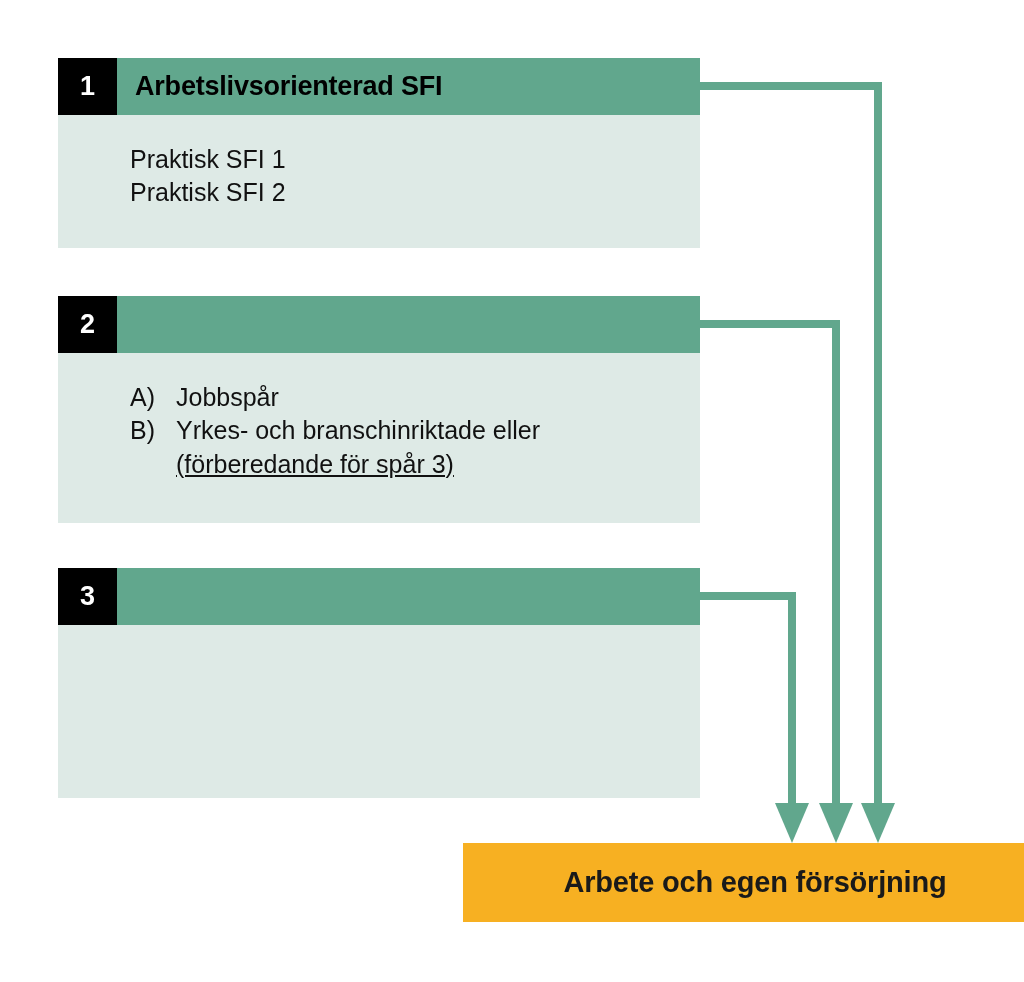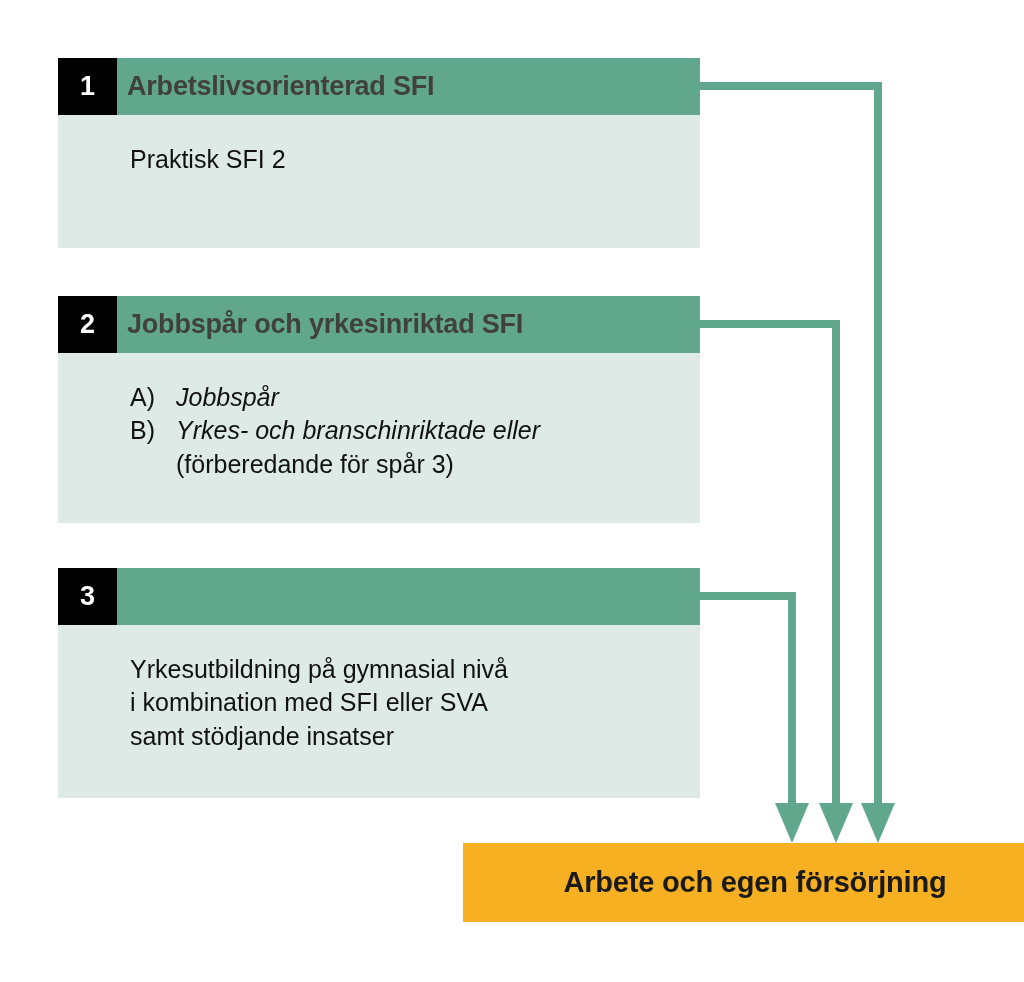--- a/index.html
+++ b/index.html
@@ -36,47 +36,47 @@
     background: #000000;
     color: #ffffff;
     font-size: 27px;
     font-weight: bold;
     display: flex;
     align-items: center;
     justify-content: center;
     flex: 0 0 59px;
   }
   .track-title {
-    color: #404040;
+    color: #000000;
     font-size: 27px;
     font-weight: bold;
     display: flex;
     align-items: center;
-    padding-left: 10px;
+    padding-left: 18px;
     letter-spacing: -0.2px;
   }
   .track-body {
     padding: 28px 20px 22px 72px;
     font-size: 25px;
     line-height: 1.33;
     color: #111111;
   }
   .body-line { white-space: pre; }
 
   
   .lettered {
     display: flex;
     align-items: flex-start;
   }
   .lettered .marker {
     width: 46px;
     flex: 0 0 46px;
   }
-  .lettered .ltext { flex: 1 1 auto; font-style: italic; }
-  .sub-line { padding-left: 46px; }
+  .lettered .ltext { flex: 1 1 auto; }
+  .sub-line { padding-left: 46px; text-decoration: underline; }
 
   
   #track-1 { top: 58px;  height: 190px; }
   #track-2 { top: 296px; height: 227px; }
   #track-3 { top: 568px; height: 230px; }
 
   
   .conn { position: absolute; background: #61A78D; }
   .arrowhead {
     position: absolute;
@@ -109,50 +109,45 @@
 <body>
 
 <div id="canvas">
 
   <div class="track" id="track-1">
     <div class="track-header">
       <div class="track-num">1</div>
       <div class="track-title">Arbetslivsorienterad SFI</div>
     </div>
     <div class="track-body">
+      <div class="body-line">Praktisk SFI 1</div>
       <div class="body-line">Praktisk SFI 2</div>
     </div>
   </div>
 
   <div class="track" id="track-2">
     <div class="track-header">
       <div class="track-num">2</div>
-      <div class="track-title">Jobbspår och yrkesinriktad SFI</div>
     </div>
     <div class="track-body">
       <div class="lettered">
         <span class="marker">A)</span>
         <span class="ltext">Jobbspår</span>
       </div>
       <div class="lettered">
         <span class="marker">B)</span>
         <span class="ltext">Yrkes- och branschinriktade eller</span>
       </div>
       <div class="sub-line">(förberedande för spår 3)</div>
     </div>
   </div>
 
   <div class="track" id="track-3">
     <div class="track-header">
       <div class="track-num">3</div>
-    </div>
-    <div class="track-body">
-      <div class="body-line">Yrkesutbildning på gymnasial nivå</div>
-      <div class="body-line">i kombination med SFI eller SVA</div>
-      <div class="body-line">samt stödjande insatser</div>
     </div>
   </div>
 
   <div class="conn" style="left:700px; top:82px; width:182px; height:8px;"></div>
   <div class="conn" style="left:874px; top:82px; width:8px; height:723px;"></div>
   <div class="arrowhead" style="left:861px; top:803px;"></div>
 
   <div class="conn" style="left:700px; top:320px; width:140px; height:8px;"></div>
   <div class="conn" style="left:832px; top:320px; width:8px; height:485px;"></div>
   <div class="arrowhead" style="left:819px; top:803px;"></div>

